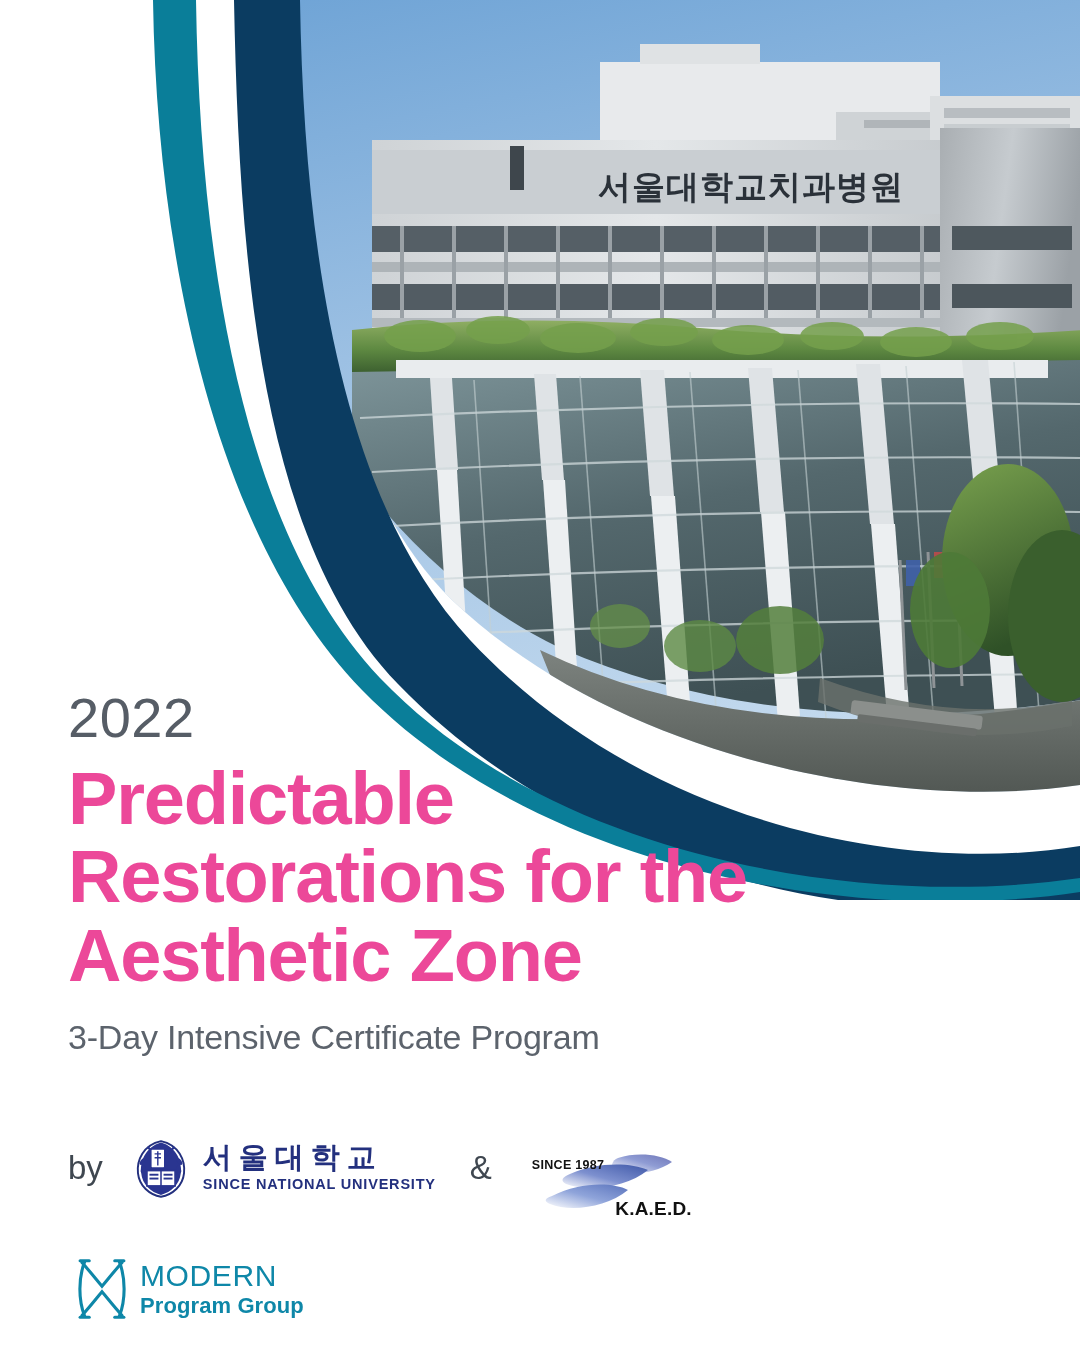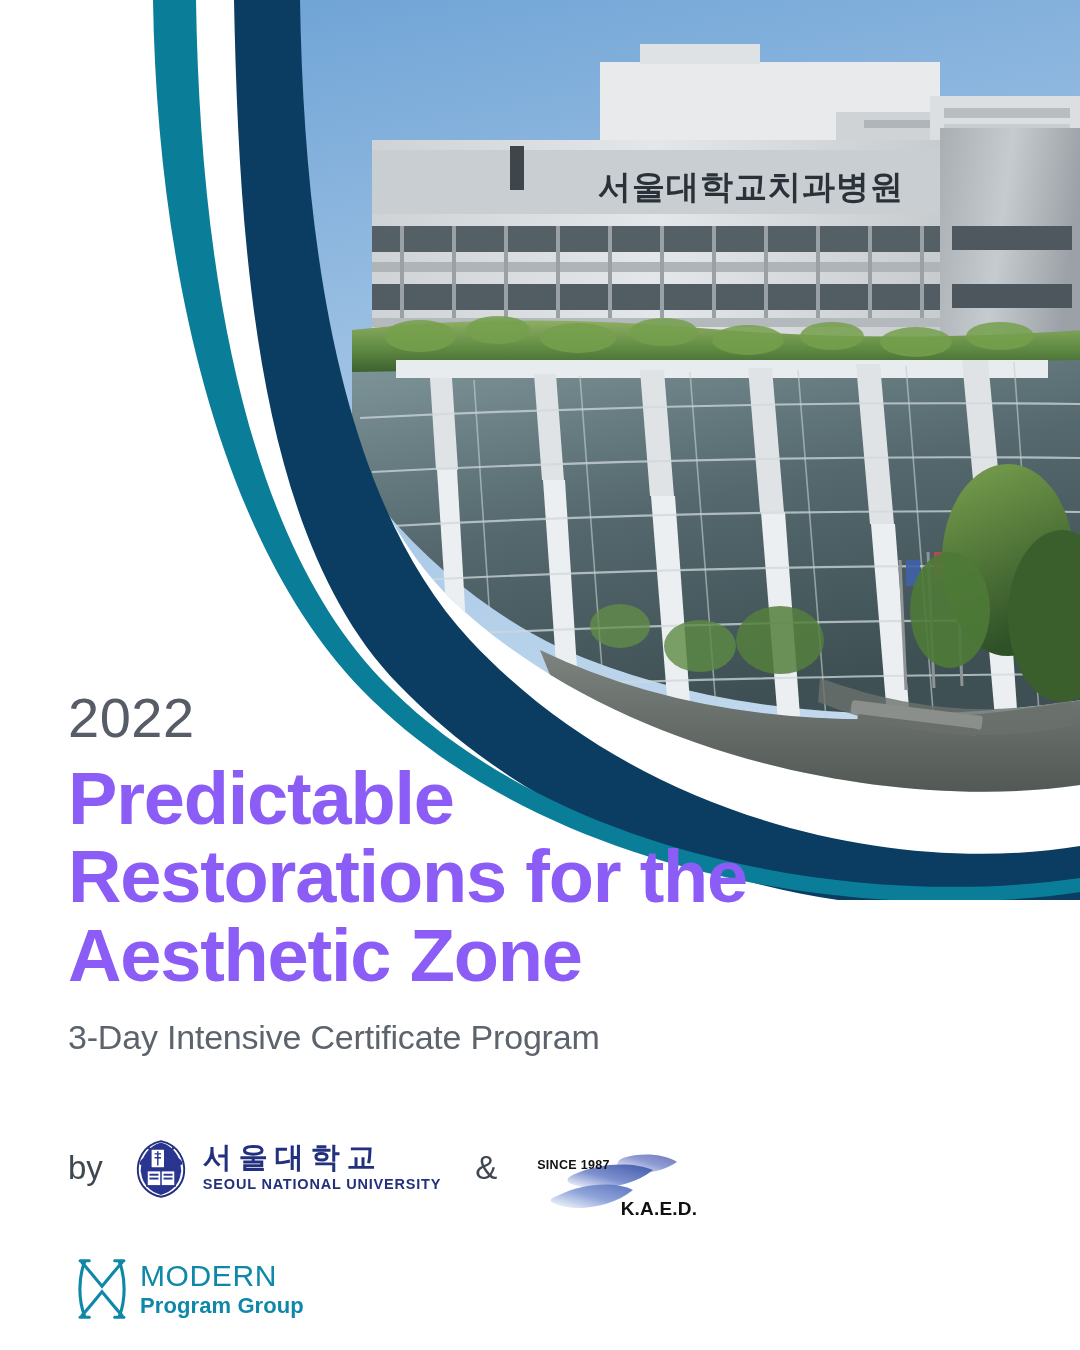--- a/index.html
+++ b/index.html
@@ -16,21 +16,21 @@
   .hero{position:absolute;left:0;top:0;width:1080px;height:900px;overflow:hidden;}
   .hero svg{position:absolute;left:0;top:0;}
 
   
   .content{position:absolute;left:68px;top:690px;width:900px;}
   .year{
     font-size:56px;line-height:1;font-weight:400;color:#565d66;
     letter-spacing:0.5px;margin:0 0 14px 0;
   }
   .title{
-    font-size:74px;line-height:1.06;font-weight:700;color:#8b5cf6;
+    font-size:74px;line-height:1.06;font-weight:700;color:#ec4899;
     letter-spacing:-1.2px;margin:0;white-space:pre-line;
   }
   .subtitle{
     font-size:34px;line-height:1.2;font-weight:400;color:#5c636c;
     letter-spacing:-0.2px;margin:22px 0 0 0;
   }
 
   
   .partners{position:absolute;left:68px;top:1112px;display:flex;align-items:center;}
   .by-word{font-size:33px;color:#3f4750;font-weight:400;margin-right:26px;}
@@ -284,21 +284,21 @@
         <line x1="50" y1="54" x2="50" y2="78" stroke="#2a3590" stroke-width="2.4"></line>
         <g fill="#2a3590">
           <rect x="32" y="59" width="14" height="3"></rect>
             <rect x="32" y="65" width="14" height="3"></rect>
           <rect x="54" y="59" width="14" height="3"></rect>
             <rect x="54" y="65" width="14" height="3"></rect>
         </g>
       </svg>
       <div class="snu-text">
         <span class="snu-ko">서울대학교</span>
-        <span class="snu-en">SEOUL NATIONAL UNIVERSITY</span>
+        <span class="snu-en">SINCE NATIONAL UNIVERSITY</span>
       </div>
     </div>
 
     <span class="amp">&amp;</span>
 
     <div class="kaed-logo">
       <svg width="168" height="72" viewBox="0 0 168 72" style="position:absolute;left:0;top:0;">
         <defs>
           <linearGradient id="wv1" x1="0" y1="1" x2="1" y2="0">
             <stop offset="0%" stop-color="#ffffff"></stop>

